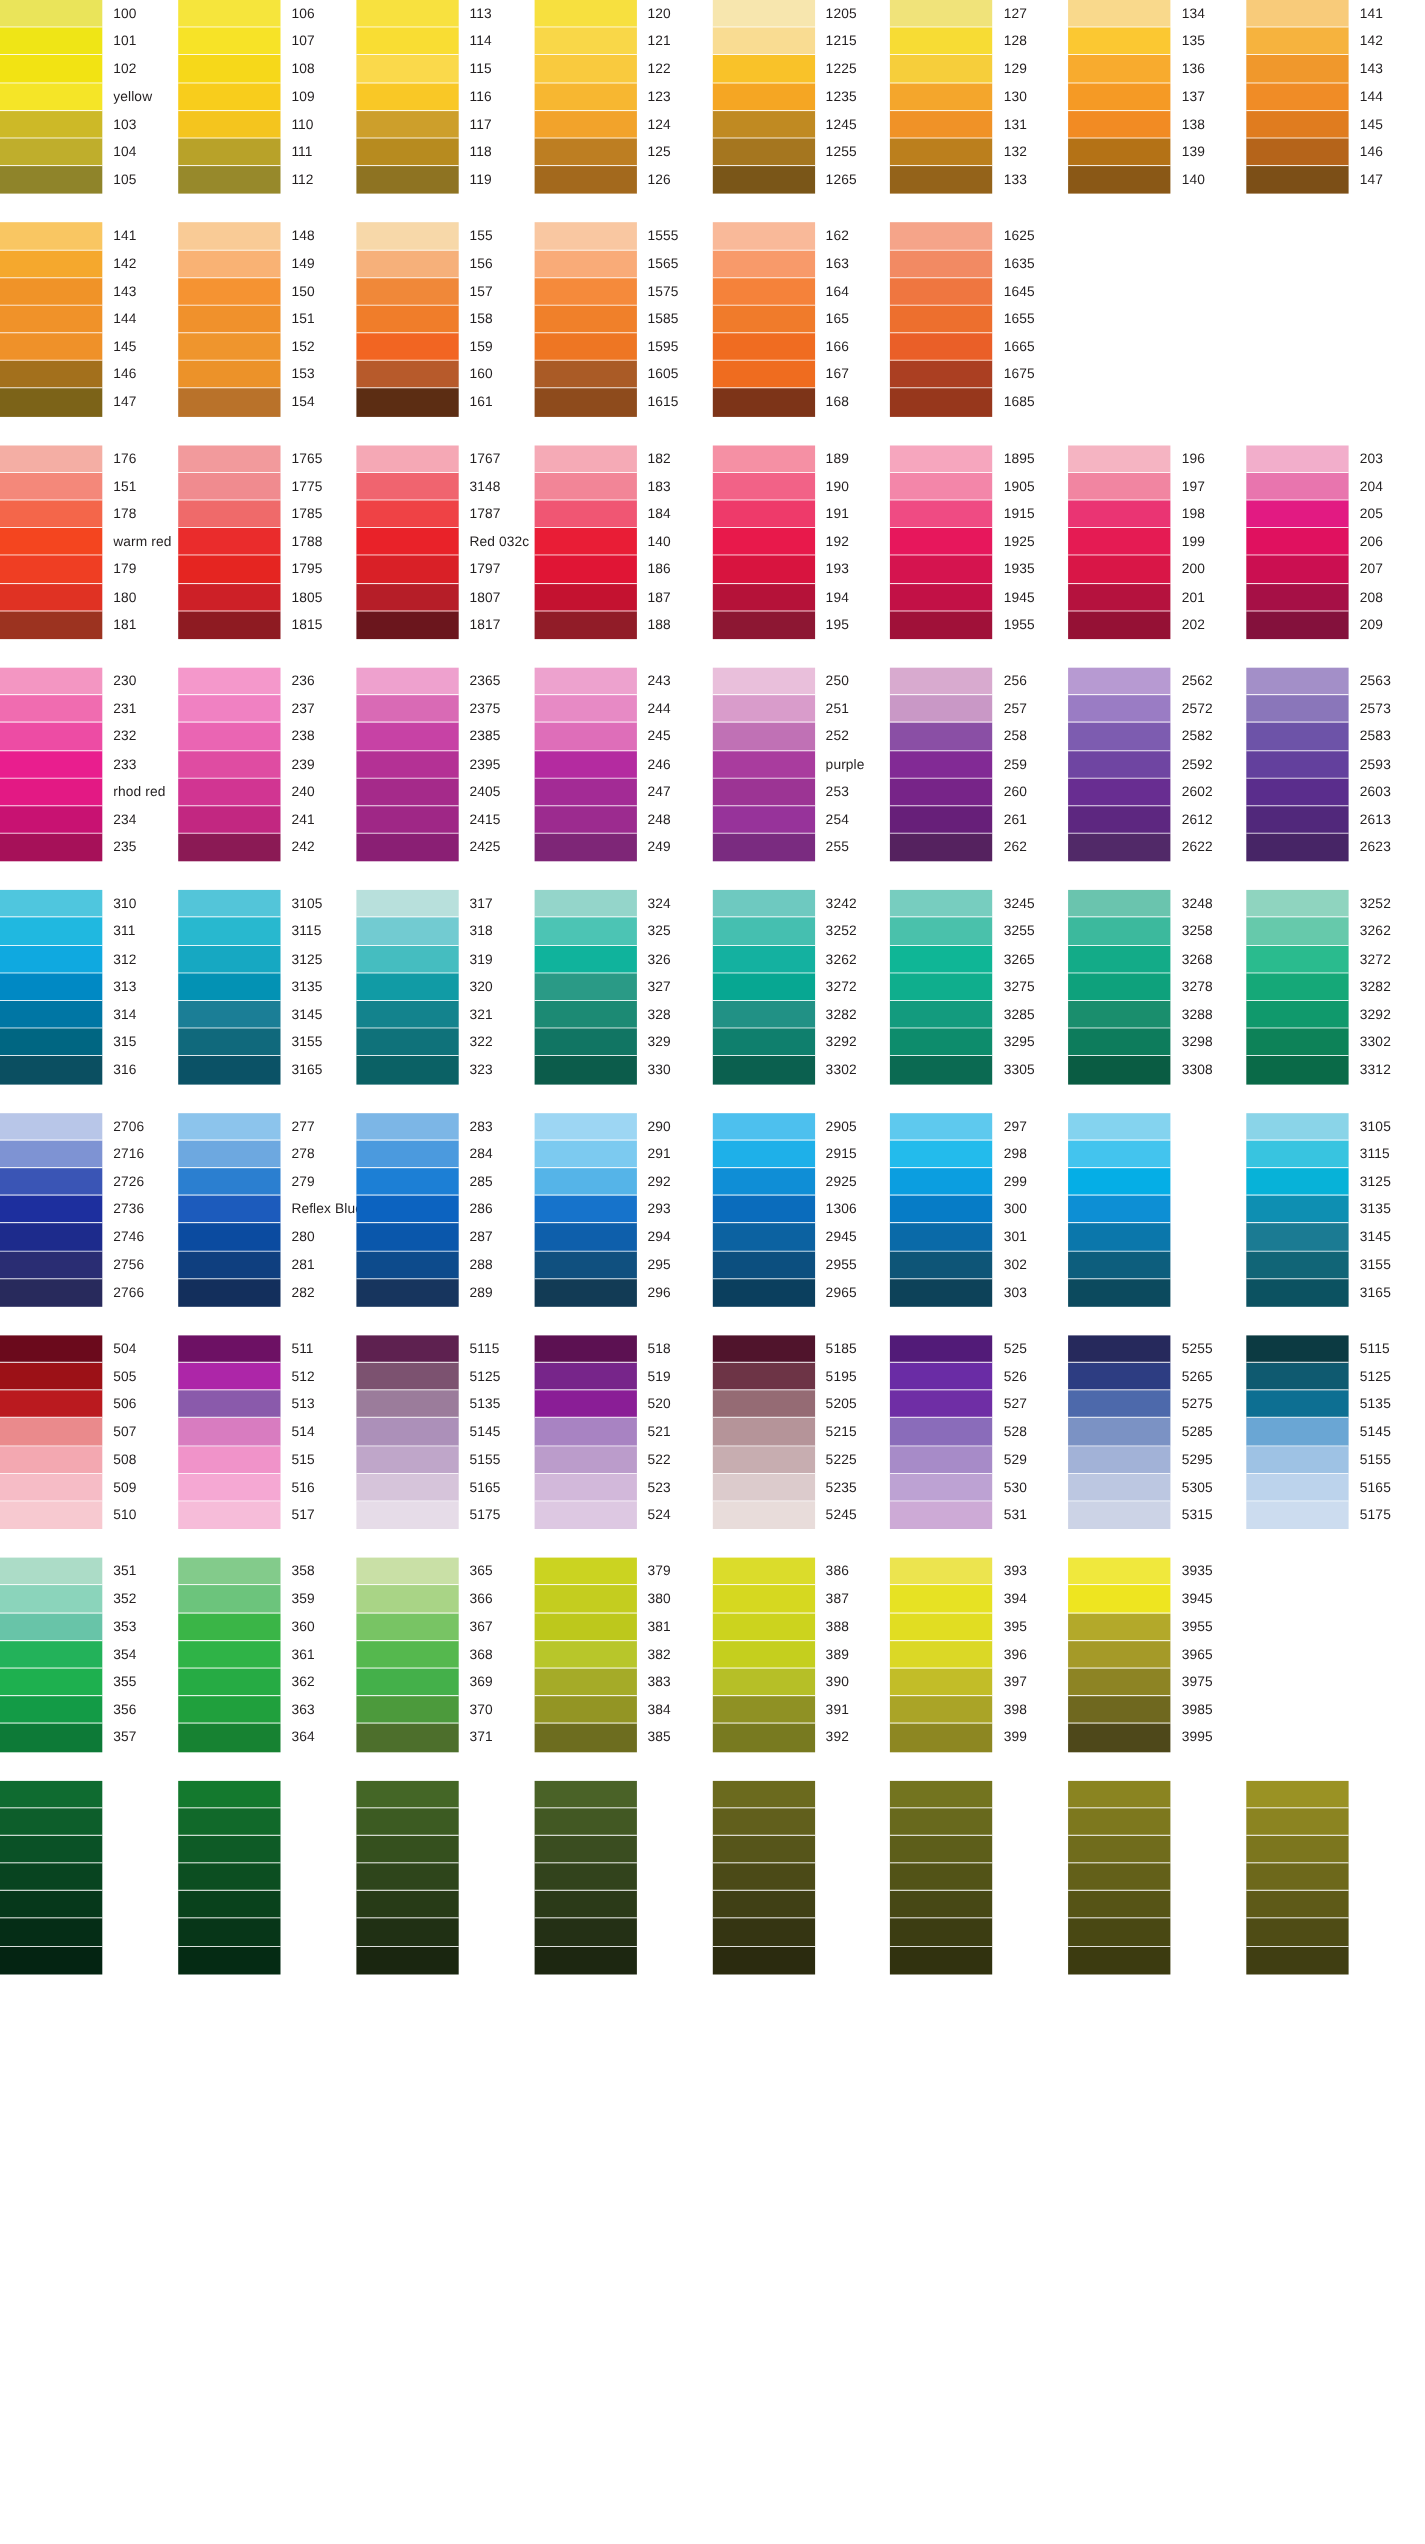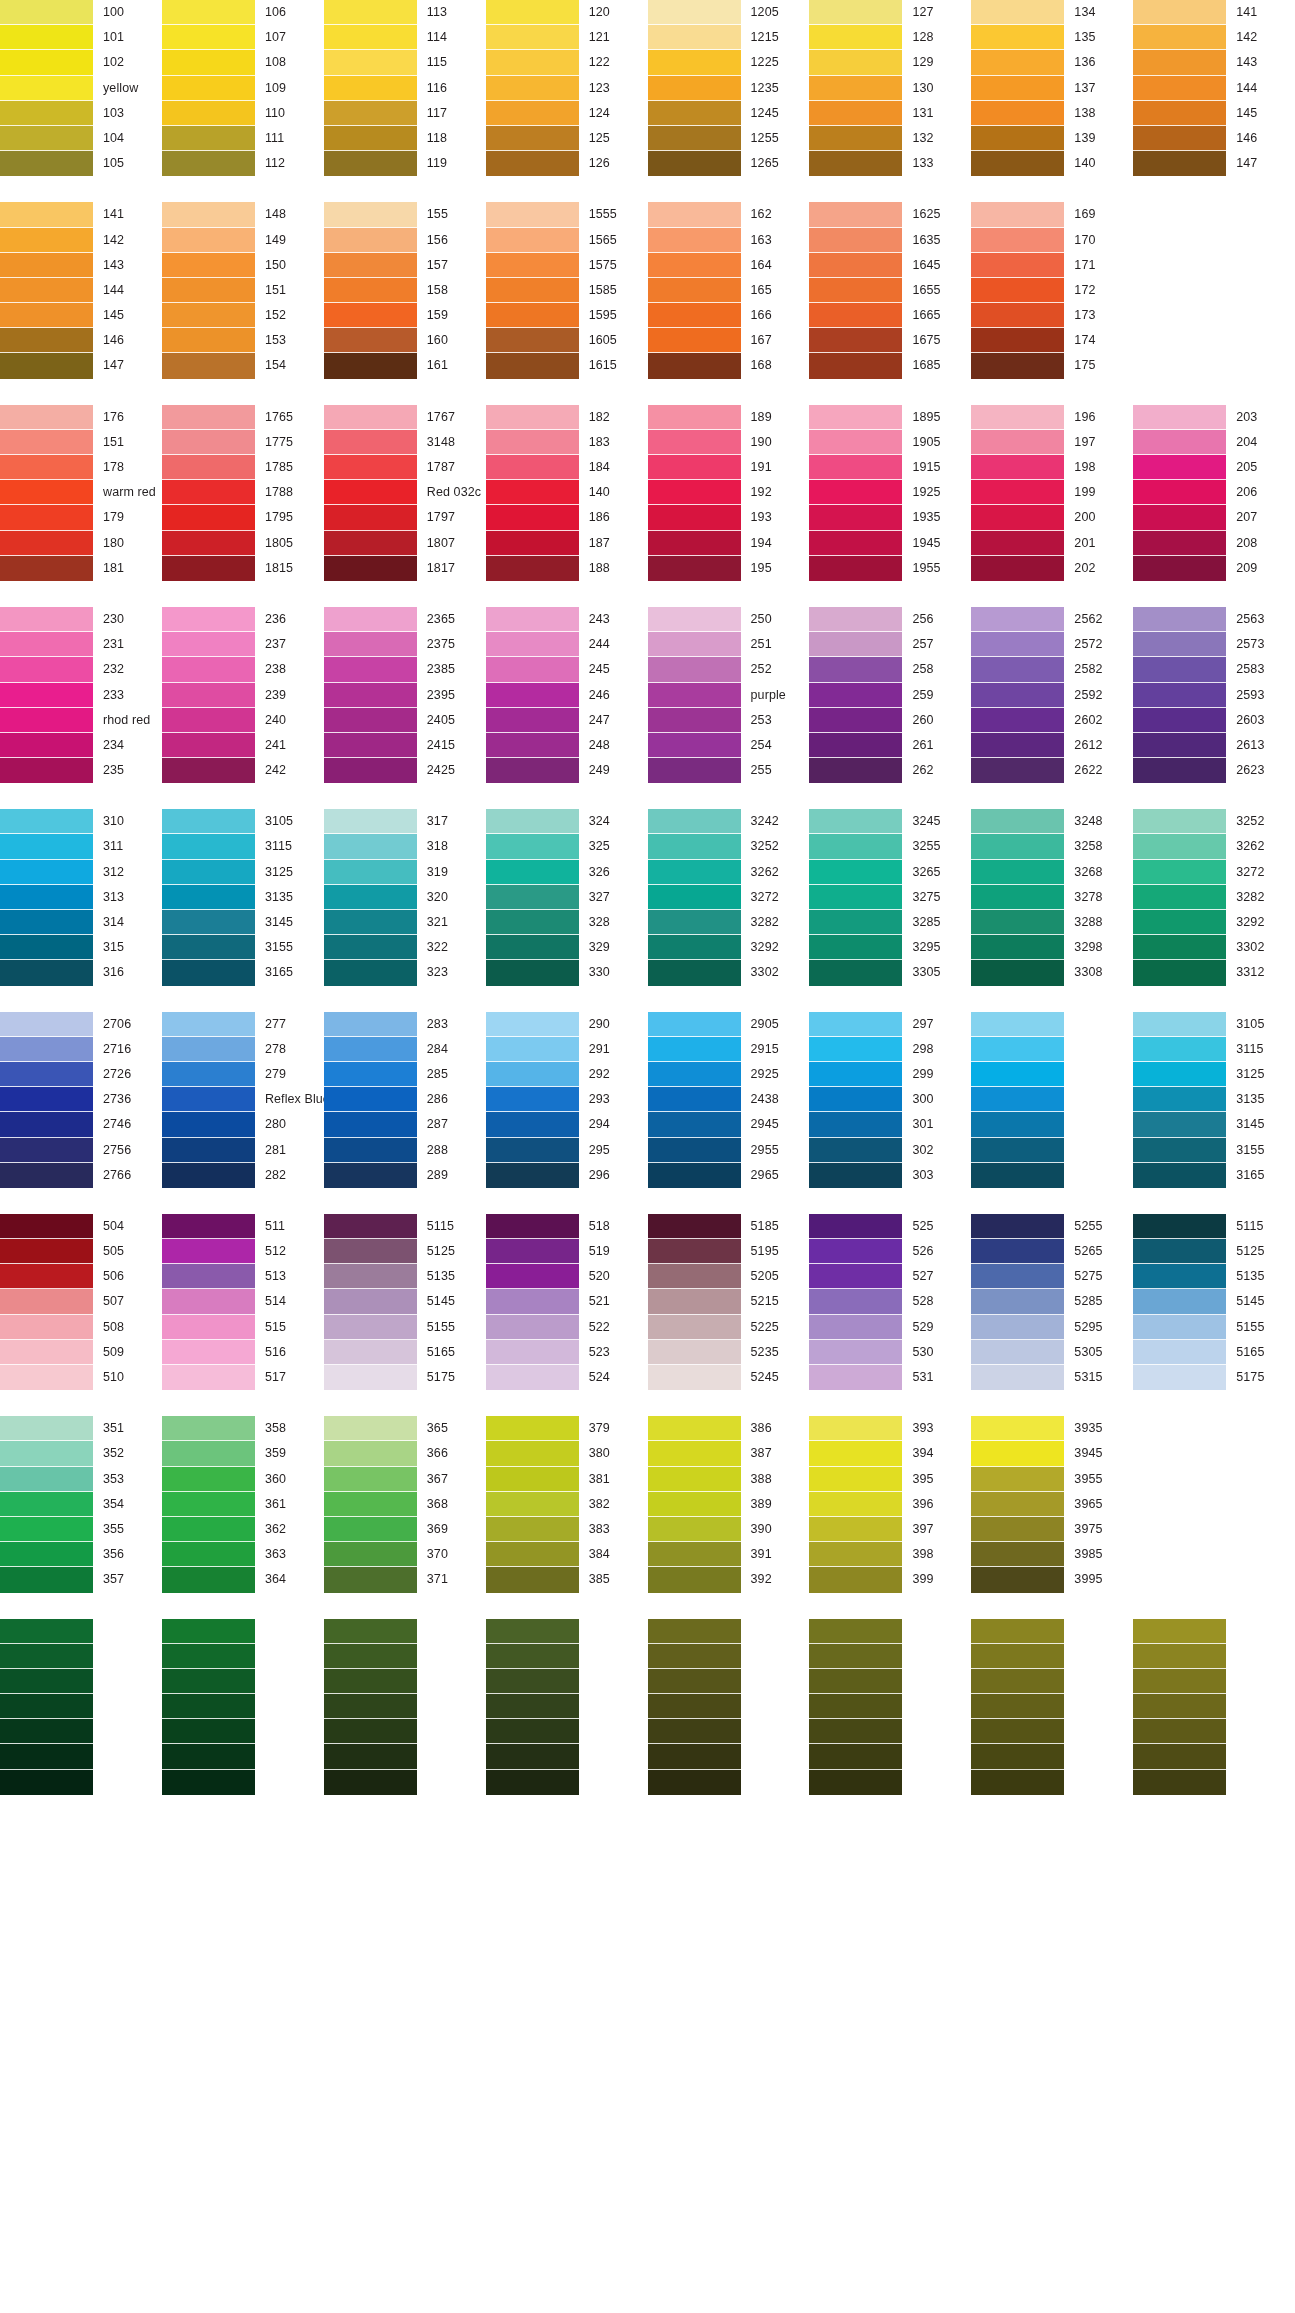--- a/index.html
+++ b/index.html
@@ -343,40 +343,20 @@
         <div class="labelcol">
           <div class="lbl">1625</div>
           <div class="lbl">1635</div>
           <div class="lbl">1645</div>
           <div class="lbl">1655</div>
           <div class="lbl">1665</div>
           <div class="lbl">1675</div>
           <div class="lbl">1685</div>
         </div>
       </div>
-      <div class="colpair">
-        <div class="swatchcol">
-          <div class="swatch" style="background: rgb(247, 182, 164);"></div>
-          <div class="swatch" style="background: rgb(244, 138, 114);"></div>
-          <div class="swatch" style="background: rgb(239, 100, 66);"></div>
-          <div class="swatch" style="background: rgb(235, 85, 36);"></div>
-          <div class="swatch" style="background: rgb(224, 79, 36);"></div>
-          <div class="swatch" style="background: rgb(154, 50, 24);"></div>
-          <div class="swatch" style="background: rgb(110, 44, 24);"></div>
-        </div>
-        <div class="labelcol">
-          <div class="lbl">169</div>
-          <div class="lbl">170</div>
-          <div class="lbl">171</div>
-          <div class="lbl">172</div>
-          <div class="lbl">173</div>
-          <div class="lbl">174</div>
-          <div class="lbl">175</div>
-        </div>
-      </div>
     </div>
     <div class="group">
       <div class="colpair">
         <div class="swatchcol">
           <div class="swatch" style="background: rgb(244, 174, 164);"></div>
           <div class="swatch" style="background: rgb(244, 136, 122);"></div>
           <div class="swatch" style="background: rgb(244, 102, 74);"></div>
           <div class="swatch" style="background: rgb(244, 69, 31);"></div>
           <div class="swatch" style="background: rgb(239, 62, 35);"></div>
           <div class="swatch" style="background: rgb(224, 50, 35);"></div>
@@ -945,21 +925,21 @@
           <div class="swatch" style="background: rgb(15, 142, 214);"></div>
           <div class="swatch" style="background: rgb(10, 108, 188);"></div>
           <div class="swatch" style="background: rgb(12, 98, 161);"></div>
           <div class="swatch" style="background: rgb(12, 79, 127);"></div>
           <div class="swatch" style="background: rgb(11, 63, 94);"></div>
         </div>
         <div class="labelcol">
           <div class="lbl">2905</div>
           <div class="lbl">2915</div>
           <div class="lbl">2925</div>
-          <div class="lbl">2438</div>
+          <div class="lbl">1306</div>
           <div class="lbl">2945</div>
           <div class="lbl">2955</div>
           <div class="lbl">2965</div>
         </div>
       </div>
       <div class="colpair">
         <div class="swatchcol">
           <div class="swatch" style="background: rgb(94, 201, 238);"></div>
           <div class="swatch" style="background: rgb(35, 187, 236);"></div>
           <div class="swatch" style="background: rgb(11, 158, 224);"></div>

